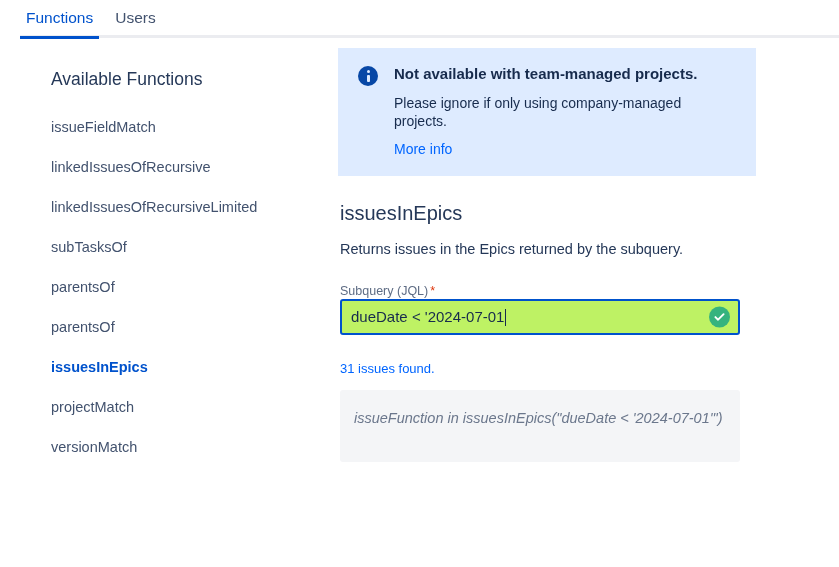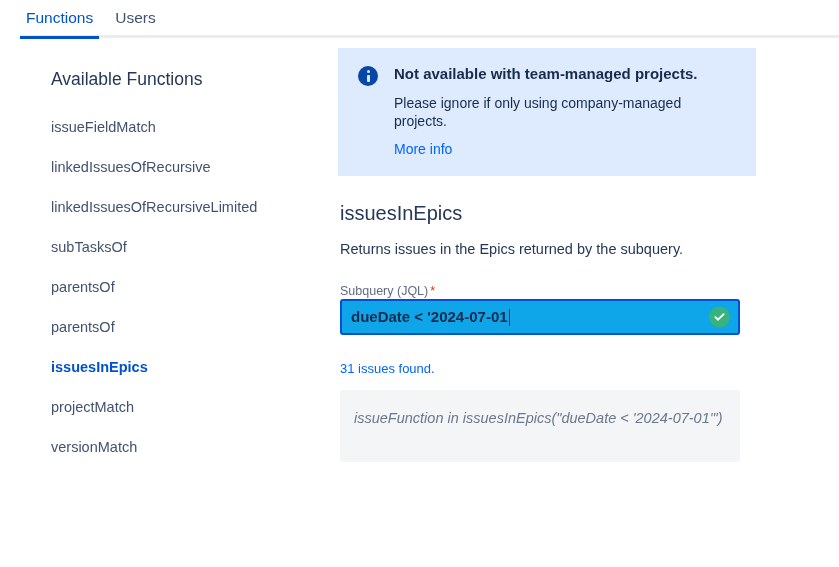--- a/index.html
+++ b/index.html
@@ -205,25 +205,24 @@
     color: #de350b;
     margin-left: 2px;
   }
   .input-wrap {
     position: relative;
     width: 400px;
     height: 36px;
     box-sizing: border-box;
     border: 2px solid #0052cc;
     border-radius: 3px;
-    background: #0ea5e9;
+    background: #bef264;
     display: flex;
     align-items: center;
     padding: 0 42px 0 9px;
-    font-weight: bold;
   }
   .input-value {
     font-size: 15px;
     line-height: 20px;
     color: #172b4d;
     white-space: nowrap;
     overflow: hidden;
   }
   .caret {
     display: inline-block;

